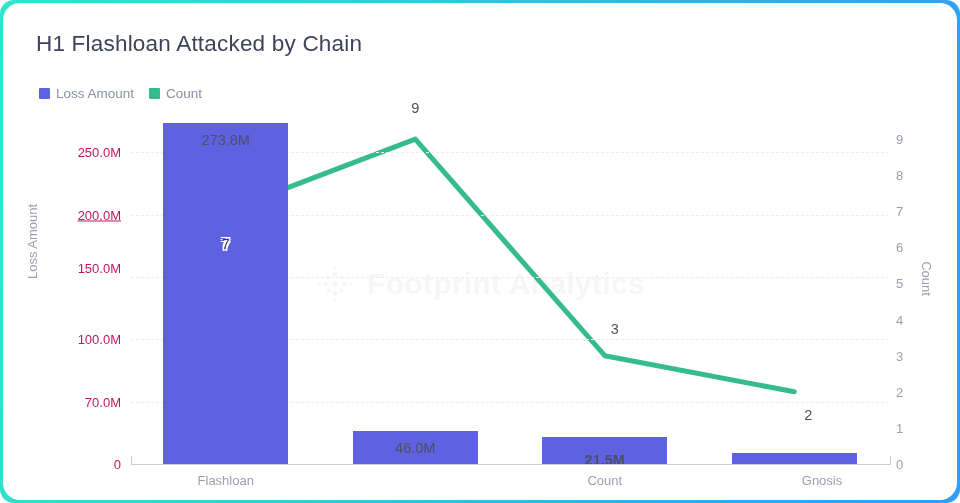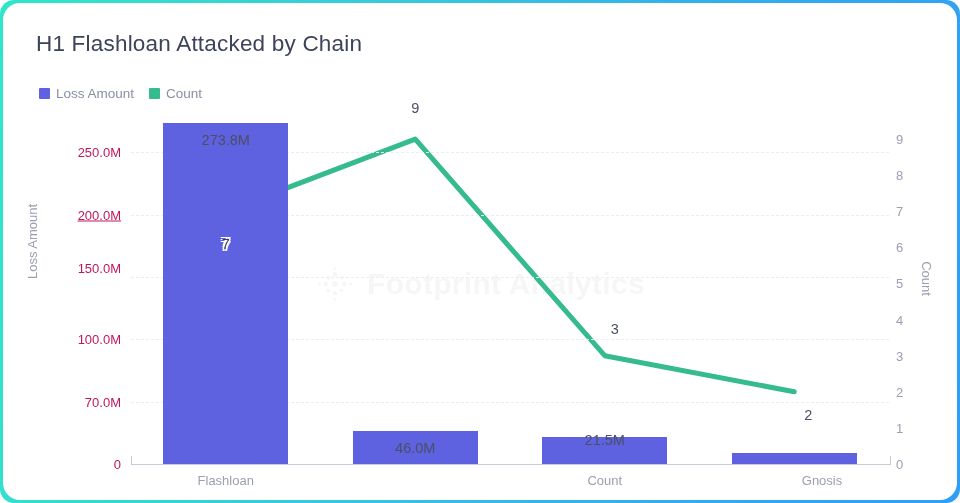--- a/index.html
+++ b/index.html
@@ -250,21 +250,21 @@
     <div class="gridline" style="top: 280.636px;"></div>
         <div class="gridline" style="top: 218.273px;"></div>
         <div class="gridline" style="top: 155.909px;"></div>
         <div class="gridline" style="top: 93.5455px;"></div>
         <div class="gridline" style="top: 31.1818px;"></div>
         <div class="bar" style="left: 32.25px; width: 125px; height: 341.503px; background: rgb(95, 98, 224);"></div>
         <div class="bar-label" style="left: 94.75px; top: -25.5033px;">273.8M</div>
         <div class="bar" style="left: 221.75px; width: 125px; height: 33.1775px; background: rgb(95, 98, 224);"></div>
         <div class="bar-label" style="left: 284.25px; top: 282.823px;">46.0M</div>
         <div class="bar" style="left: 411.25px; width: 125px; height: 26.8164px; background: rgb(95, 98, 224);"></div>
-        <div class="bar-label" style="left: 473.75px; top: 275px;">21.5M</div>
+        <div class="bar-label" style="left: 473.75px; top: 295px; font-weight: bold;">21.5M</div>
         <div class="bar" style="left: 600.75px; width: 125px; height: 11.2255px; background: rgb(95, 98, 224);"></div>
         <div class="point-label on-bar" style="left: 94.75px; top: 115.263px;">7</div>
         <div class="point-label" style="left: 284.25px; top: -20.9474px;">9</div>
         <div class="point-label" style="left: 483.75px; top: 199.684px;">3</div>
         <div class="point-label" style="left: 677.25px; top: 285.789px;">2</div>
       </div>
 
     <div id="axis-baseline"></div>
     <div id="axis-left-tick"></div>
     <div id="axis-right-tick"></div>

